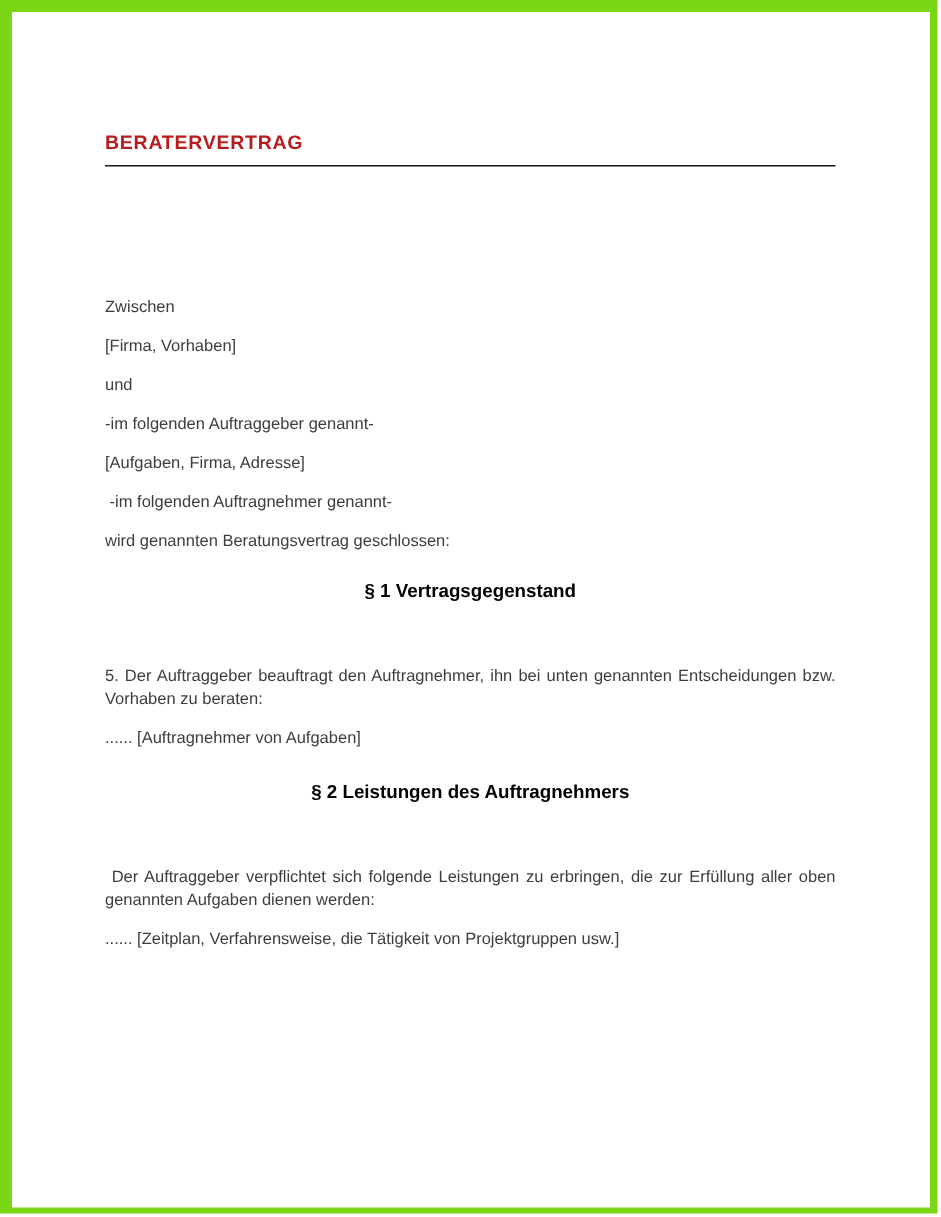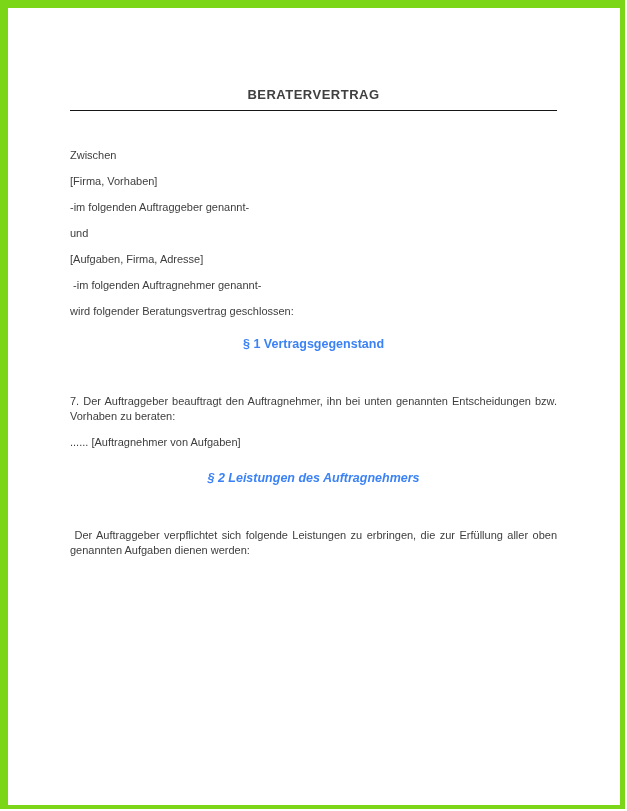--- a/index.html
+++ b/index.html
@@ -26,69 +26,69 @@
   }
   .title-block {
     border-bottom: 1px solid #161616;
     padding-bottom: 8px;
   }
   .doc-title {
     margin: 0;
     font-size: 13px;
     font-weight: bold;
     letter-spacing: 0.5px;
-    text-align: center;
-    color: #404040;
+    color: #b91c1c;
     line-height: 15px;
   }
-  .preamble { margin-top: 37px; }
+  .preamble { margin-top: 87px; }
   p.doc-line {
     margin: 0 0 11px 0;
     font-size: 11px;
     line-height: 15px;
     white-space: pre-wrap;
   }
   .section-heading {
     margin: 17px 0 42px 0;
     font-size: 12.5px;
     font-weight: bold;
     text-align: center;
-    color: #3b82f6;
+    color: #000000;
     line-height: 16px;
   }
-  .section-heading.second { margin-top: 20px; font-style: italic; }
+  .section-heading.second { margin-top: 20px; }
   p.justified { text-align: justify; }
 </style>
 </head>
 <body>
 
 <div class="page">
   <div class="green-frame" style="border-color: rgb(123, 214, 23);"></div>
 
   <div class="doc">
 
     <div class="title-block">
       <h1 class="doc-title">BERATERVERTRAG</h1>
     </div>
 
     <div class="preamble">
       <p class="doc-line">Zwischen</p>
       <p class="doc-line">[Firma, Vorhaben]</p>
+      <p class="doc-line">und</p>
       <p class="doc-line">-im folgenden Auftraggeber genannt-</p>
-      <p class="doc-line">und</p>
       <p class="doc-line">[Aufgaben, Firma, Adresse]</p>
       <p class="doc-line"> -im folgenden Auftragnehmer genannt-</p>
-      <p class="doc-line">wird folgender Beratungsvertrag geschlossen:</p>
+      <p class="doc-line">wird genannten Beratungsvertrag geschlossen:</p>
     </div>
 
     <div>
       <h2 class="section-heading">§ 1 Vertragsgegenstand</h2>
-      <p class="doc-line justified">7. Der Auftraggeber beauftragt den Auftragnehmer, ihn bei unten genannten Entscheidungen bzw. Vorhaben zu beraten:</p>
+      <p class="doc-line justified">5. Der Auftraggeber beauftragt den Auftragnehmer, ihn bei unten genannten Entscheidungen bzw. Vorhaben zu beraten:</p>
       <p class="doc-line">...... [Auftragnehmer von Aufgaben]</p>
     </div>
 
     <div>
       <h2 class="section-heading second">§ 2 Leistungen des Auftragnehmers</h2>
       <p class="doc-line justified"> Der Auftraggeber verpflichtet sich folgende Leistungen zu erbringen, die zur Erfüllung aller oben genannten Aufgaben dienen werden:</p>
+      <p class="doc-line">...... [Zeitplan, Verfahrensweise, die Tätigkeit von Projektgruppen usw.]</p>
     </div>
 
   </div>
 </div>
 
 </body></html>

